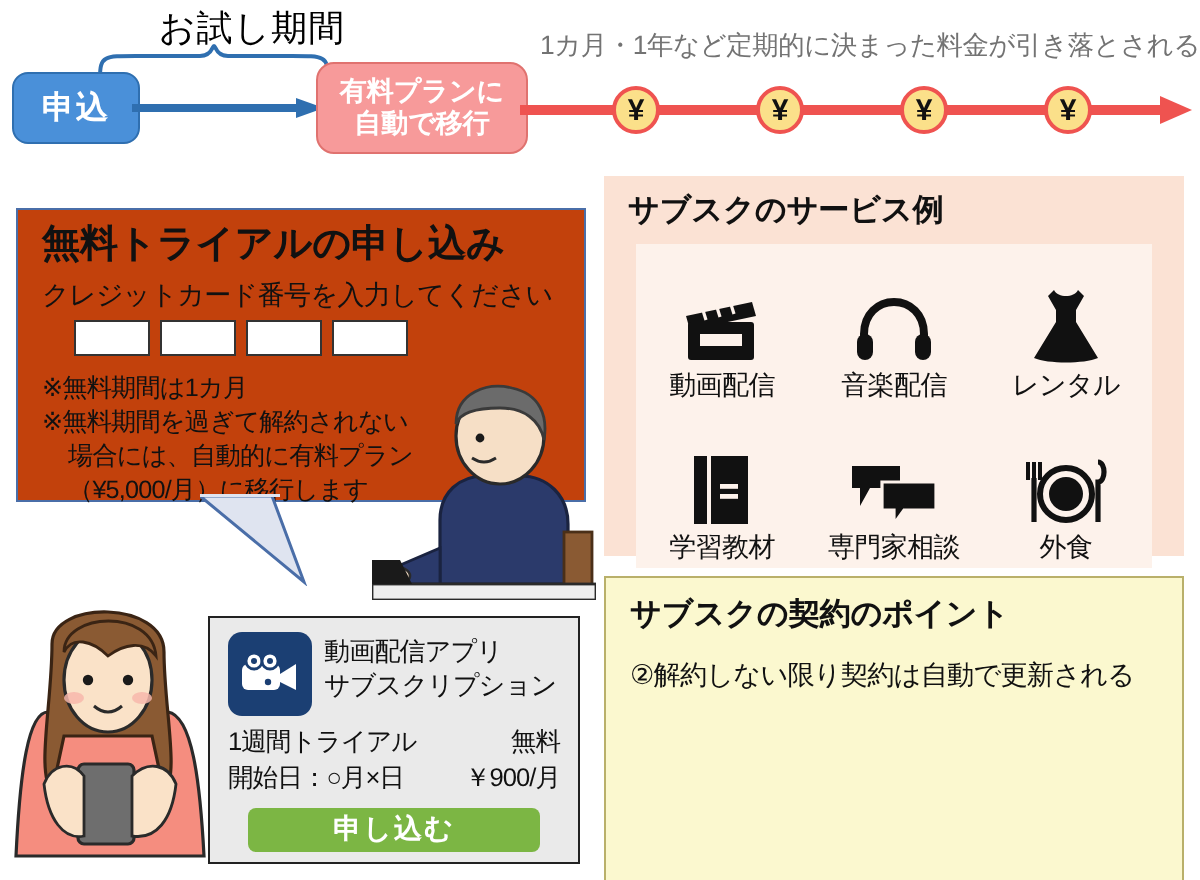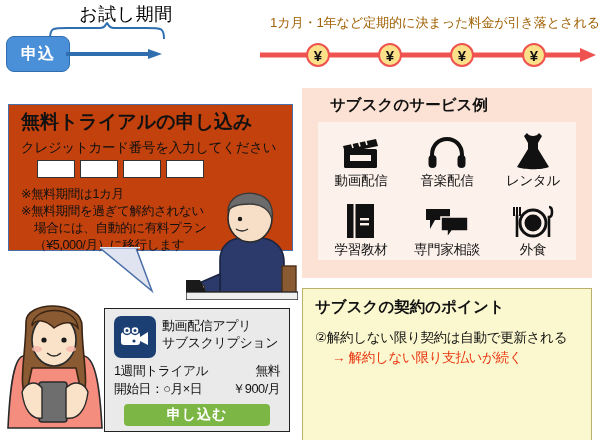--- a/index.html
+++ b/index.html
@@ -29,21 +29,21 @@
   .paid-box{
     left:158px;top:31px;width:104px;height:44px;
     background:#f79a9a;border:1.6px solid #e0726f;border-radius:9px;
     display:flex;flex-direction:column;align-items:center;justify-content:center;
     color:#ffffff;font-size:13.5px;font-weight:bold;line-height:1.22;
   }
   .blue-arrow{left:66px;top:49px;}
   .red-line{left:260px;top:45px;}
   .topnote{
     left:270px;top:14px;width:330px;
-    font-size:13.2px;color:#a16207;letter-spacing:-.2px;white-space:nowrap;
+    font-size:13.2px;color:#737373;letter-spacing:-.2px;white-space:nowrap;
   }
   .coin{
     width:24px;height:24px;border-radius:50%;
     background:#fbe08a;border:2.2px solid #ef5350;
     display:flex;align-items:center;justify-content:center;
     font-size:15px;font-weight:bold;color:#111;line-height:1;
     box-sizing:border-box;
   }
 
   
@@ -58,23 +58,23 @@
   .cc-box{width:38px;height:18px;background:#fff;border:1.4px solid #333;box-sizing:border-box;}
   .signup-notes{font-size:12.6px;margin-top:8px;line-height:1.34;color:#111;letter-spacing:-.4px;}
   .signup-notes .ind{display:block;padding-left:13px;}
   .tail-svg{left:100px;top:247px;}
 
   
   .svc-panel{
     left:302px;top:88px;width:290px;height:190px;
     background:#fbe2d4;box-sizing:border-box;padding:7px 0 0 0;
   }
-  .svc-title{font-size:15.5px;font-weight:bold;margin-left:28px;color:#111;letter-spacing:0px;}
+  .svc-title{font-size:15.5px;font-weight:bold;margin-left:12px;color:#111;letter-spacing:0px;}
   .svc-inner{
-    margin:6px 16px 0 16px;background:#fdf2eb;height:138px;
+    margin:6px 16px 0 16px;background:#fdf2eb;height:162px;
     display:grid;grid-template-columns:repeat(3,1fr);grid-template-rows:1fr 1fr;
     align-items:center;justify-items:center;
   }
   .svc-cell{display:flex;flex-direction:column;align-items:center;justify-content:flex-end;height:100%;padding-bottom:3px;}
   .svc-ic{height:40px;display:flex;align-items:flex-end;justify-content:center;}
   .svc-lb{font-size:13.5px;margin-top:2px;color:#111;letter-spacing:-.3px;}
 
   
   .pt-panel{
     left:302px;top:288px;width:290px;height:157px;
@@ -116,20 +116,24 @@
 
   <div class="abs apply-box">
     <span>申込</span>
   </div>
 
   <svg class="abs blue-arrow" width="96" height="10">
     <line x1="0" y1="5" x2="82" y2="5" stroke="#2f6fb0" stroke-width="4"></line>
     <polygon points="82,0 96,5 82,10" fill="#2f6fb0"></polygon>
   </svg>
 
+  <div class="abs paid-box">
+    <span>有料プランに</span>
+    <span>自動で移行</span>
+  </div>
 
   <div class="abs topnote">1カ月・1年など定期的に決まった料金が引き落とされる</div>
 
   <svg class="abs red-line" width="336" height="20">
     <line x1="0" y1="10" x2="320" y2="10" stroke="#ef5350" stroke-width="5"></line>
     <polygon points="320,3 336,10 320,17" fill="#ef5350"></polygon>
   </svg>
 
   <div class="abs coin" style="left:306px;top:43px;">
       <span>¥</span>
@@ -300,17 +304,16 @@
         <div class="svc-lb">外食</div>
       </div>
 
     </div>
   </div>
 
   <div class="abs pt-panel">
     <div class="pt-title">サブスクの契約のポイント</div>
     <div class="pt-item">
       <span>②解約しない限り契約は自動で更新される</span>
-      <span class="pt-arrow">→ 解約しない限り支払いが続く</span>
     </div>
   </div>
 
 </div>
 
 </body></html>

